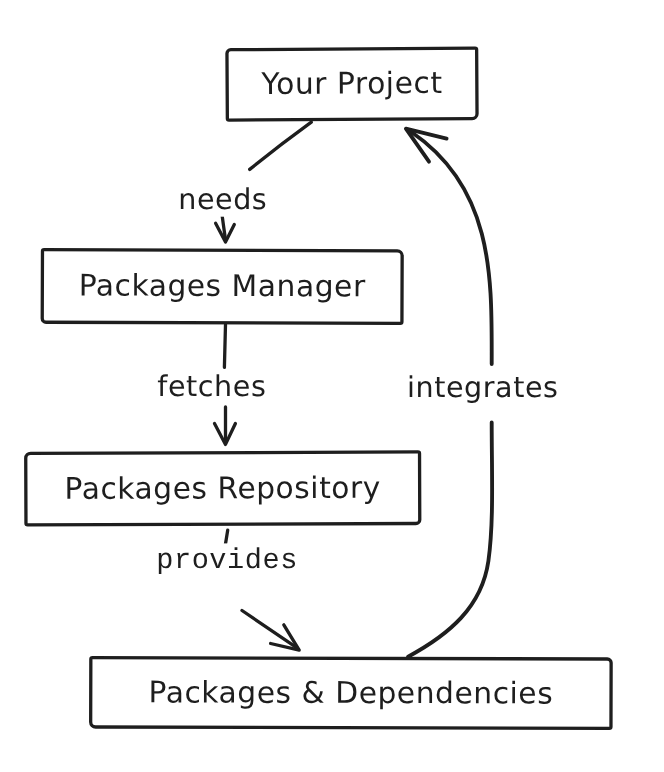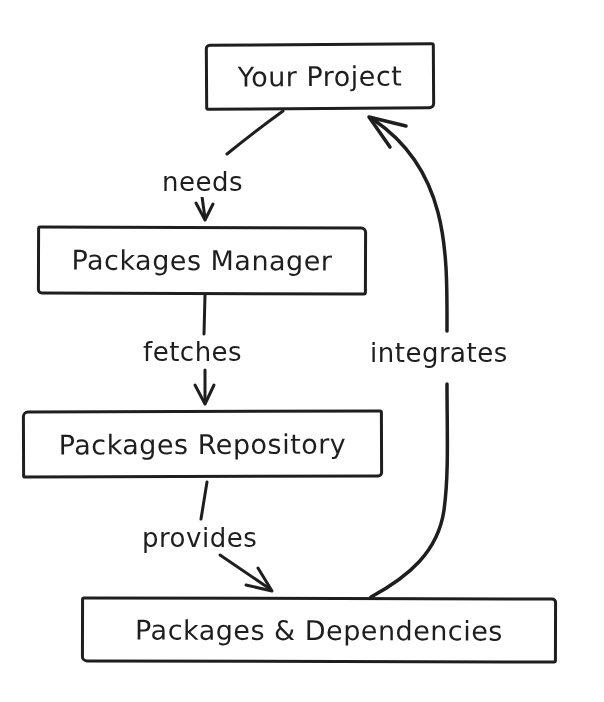--- a/index.html
+++ b/index.html
@@ -69,21 +69,21 @@
     position: absolute;
     font-size: 26px;
     letter-spacing: 0.5px;
     white-space: nowrap;
     background: var(--bg);
     padding: 0 3px;
     color: var(--ink);
   }
   .label-needs      { left: 159px; top: 155px; margin-top: 12px; }
   .label-fetches    { left: 140px; top: 337px; }
-  .label-provides   { left: 139px; top: 523px; }
+  .label-provides   { left: 139px; top: 494px; font-family: Liberation Mono, monospace; }
   .label-integrates { left: 355px; top: 338px; margin-left: 12px; }
 </style>
 </head>
 <body>
 
 <div class="canvas">
 
   <svg class="edges-layer" viewBox="0 0 604 702" xmlns="http://www.w3.org/2000/svg">
 
     <g>

